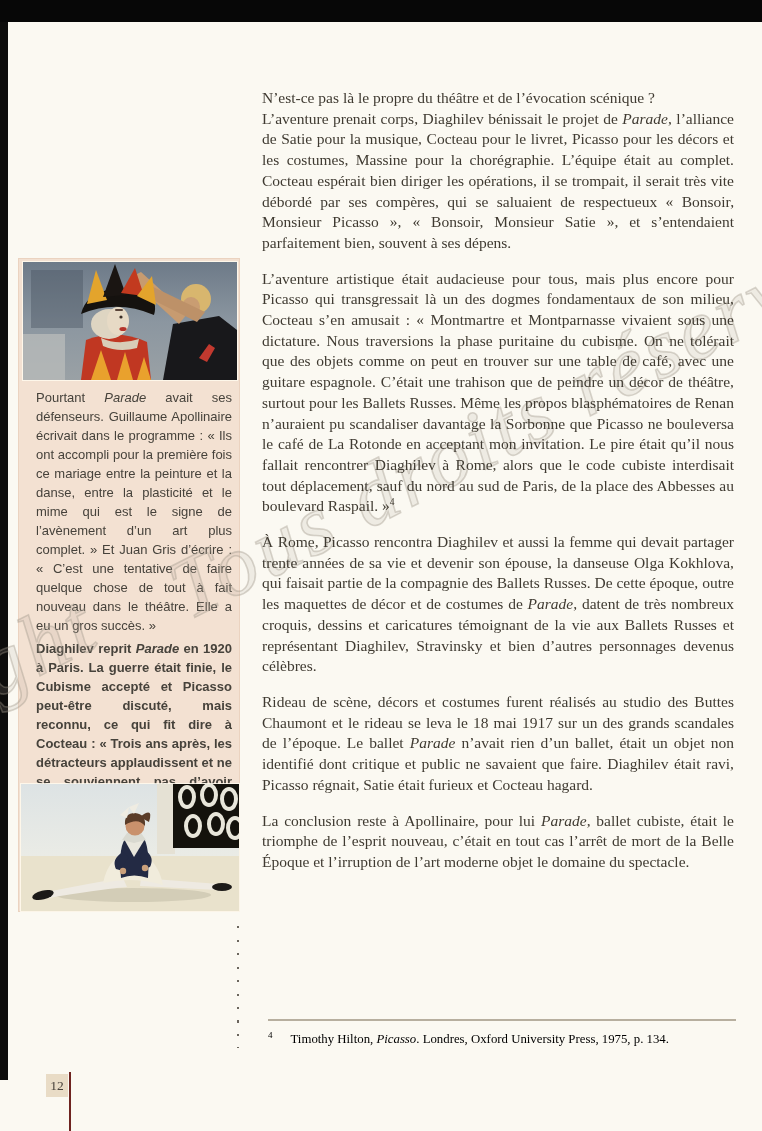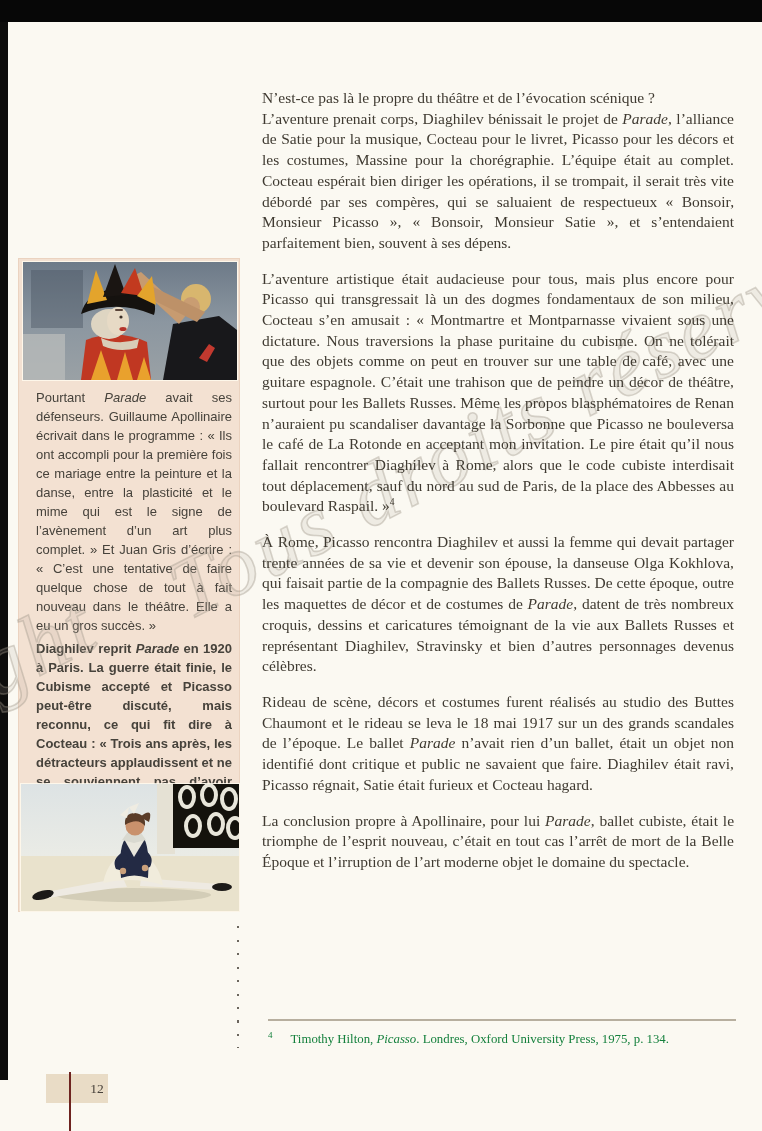--- a/index.html
+++ b/index.html
@@ -61,30 +61,30 @@
   
   .dotted-line{
     position:absolute;left:237px;top:926px;width:2px;height:122px;
     background:repeating-linear-gradient(to bottom,#6b665e 0 2px,transparent 2px 13.5px);
   }
 
   
   .footnote-rule{position:absolute;left:268px;top:1019px;width:468px;height:2px;background:#b7af9f;}
   .footnote{
     position:absolute;left:268px;top:1027px;width:468px;
-    font-size:12.8px;color:#15803d;line-height:16px;
+    font-size:12.8px;color:#000000;line-height:16px;
   }
   .fn-marker{font-size:9px;vertical-align:super;margin-right:18px;}
   .fn-text i{font-style:italic;}
 
   
   .page-badge{
-    position:absolute;left:46px;top:1074px;width:22px;height:29px;
+    position:absolute;left:46px;top:1074px;width:22px;height:23px;
     background:#e9dcc6;display:flex;align-items:center;justify-content:center;
-    font-size:13.5px;color:#47413a;padding-left:40px;
+    font-size:13.5px;color:#47413a;
   }
   .spine-line{position:absolute;left:69px;top:1072px;width:2px;height:59px;background:#6e2420;}
 </style>
 </head>
 <body>
 
 <div class="top-band"></div>
 <div class="left-strip"></div>
 
 <div class="watermark wm-main">Tous droits réservés</div>
@@ -183,21 +183,21 @@
     </svg>
   </div>
 </aside>
 
 <main class="main-col">
   <p class="para first"><span>N’est-ce pas là le propre du théâtre et de l’évocation scénique ?</span></p>
   <p class="para nogap"><span>L’aventure prenait corps, Diaghilev bénissait le projet de </span><i>Parade</i><span>, l’alliance de Satie pour la musique, Cocteau pour le livret, Picasso pour les décors et les costumes, Massine pour la chorégraphie. L’équipe était au complet. Cocteau espérait bien diriger les opérations, il se trompait, il serait très vite débordé par ses compères, qui se saluaient de respectueux « Bonsoir, Monsieur Picasso », « Bonsoir, Monsieur Satie », et s’entendaient parfaitement bien, souvent à ses dépens.</span></p>
   <p class="para"><span>L’aventure artistique était audacieuse pour tous, mais plus encore pour Picasso qui transgressait là un des dogmes fondamentaux de son milieu, Cocteau s’en amusait : « Montmartre et Montparnasse vivaient sous une dictature. Nous traversions la phase puritaine du cubisme. On ne tolérait que des objets comme on peut en trouver sur une table de café, avec une guitare espagnole. C’était une trahison que de peindre un décor de théâtre, surtout pour les Ballets Russes. Même les propos blasphématoires de Renan n’auraient pu scandaliser davantage la Sorbonne que Picasso ne bouleversa le café de La Rotonde en acceptant mon invitation. Le pire était qu’il nous fallait rencontrer Diaghilev à Rome, alors que le code cubiste interdisait tout déplacement, sauf du nord au sud de Paris, de la place des Abbesses au boulevard Raspail. »</span><sup>4</sup></p>
   <p class="para"><span>À Rome, Picasso rencontra Diaghilev et aussi la femme qui devait partager trente années de sa vie et devenir son épouse, la danseuse Olga Kokhlova, qui faisait partie de la compagnie des Ballets Russes. De cette époque, outre les maquettes de décor et de costumes de </span><i>Parade</i><span>, datent de très nombreux croquis, dessins et caricatures témoignant de la vie aux Ballets Russes et représentant Diaghilev, Stravinsky et bien d’autres personnages devenus célèbres.</span></p>
   <p class="para"><span>Rideau de scène, décors et costumes furent réalisés au studio des Buttes Chaumont et le rideau se leva le 18 mai 1917 sur un des grands scandales de l’époque. Le ballet </span><i>Parade</i><span> n’avait rien d’un ballet, était un objet non identifié dont critique et public ne savaient que faire. Diaghilev était ravi, Picasso régnait, Satie était furieux et Cocteau hagard.</span></p>
-  <p class="para"><span>La conclusion propre à Apollinaire, pour lui </span><i>Parade</i><span>, ballet cubiste, était le triomphe de l’esprit nouveau, c’était en tout cas l’arrêt de mort de la Belle Époque et l’irruption de l’art moderne objet le domaine du spectacle.</span></p>
+  <p class="para"><span>La conclusion reste à Apollinaire, pour lui </span><i>Parade</i><span>, ballet cubiste, était le triomphe de l’esprit nouveau, c’était en tout cas l’arrêt de mort de la Belle Époque et l’irruption de l’art moderne objet le domaine du spectacle.</span></p>
 </main>
 
 <div class="dotted-line"></div>
 
 <div class="footnote-rule"></div>
 <div class="footnote">
   <span class="fn-marker">4</span><span class="fn-text"><span>Timothy Hilton, </span><i>Picasso</i><span>. Londres, Oxford University Press, 1975, p. 134.</span></span>
 </div>
 
 <div class="page-badge">

